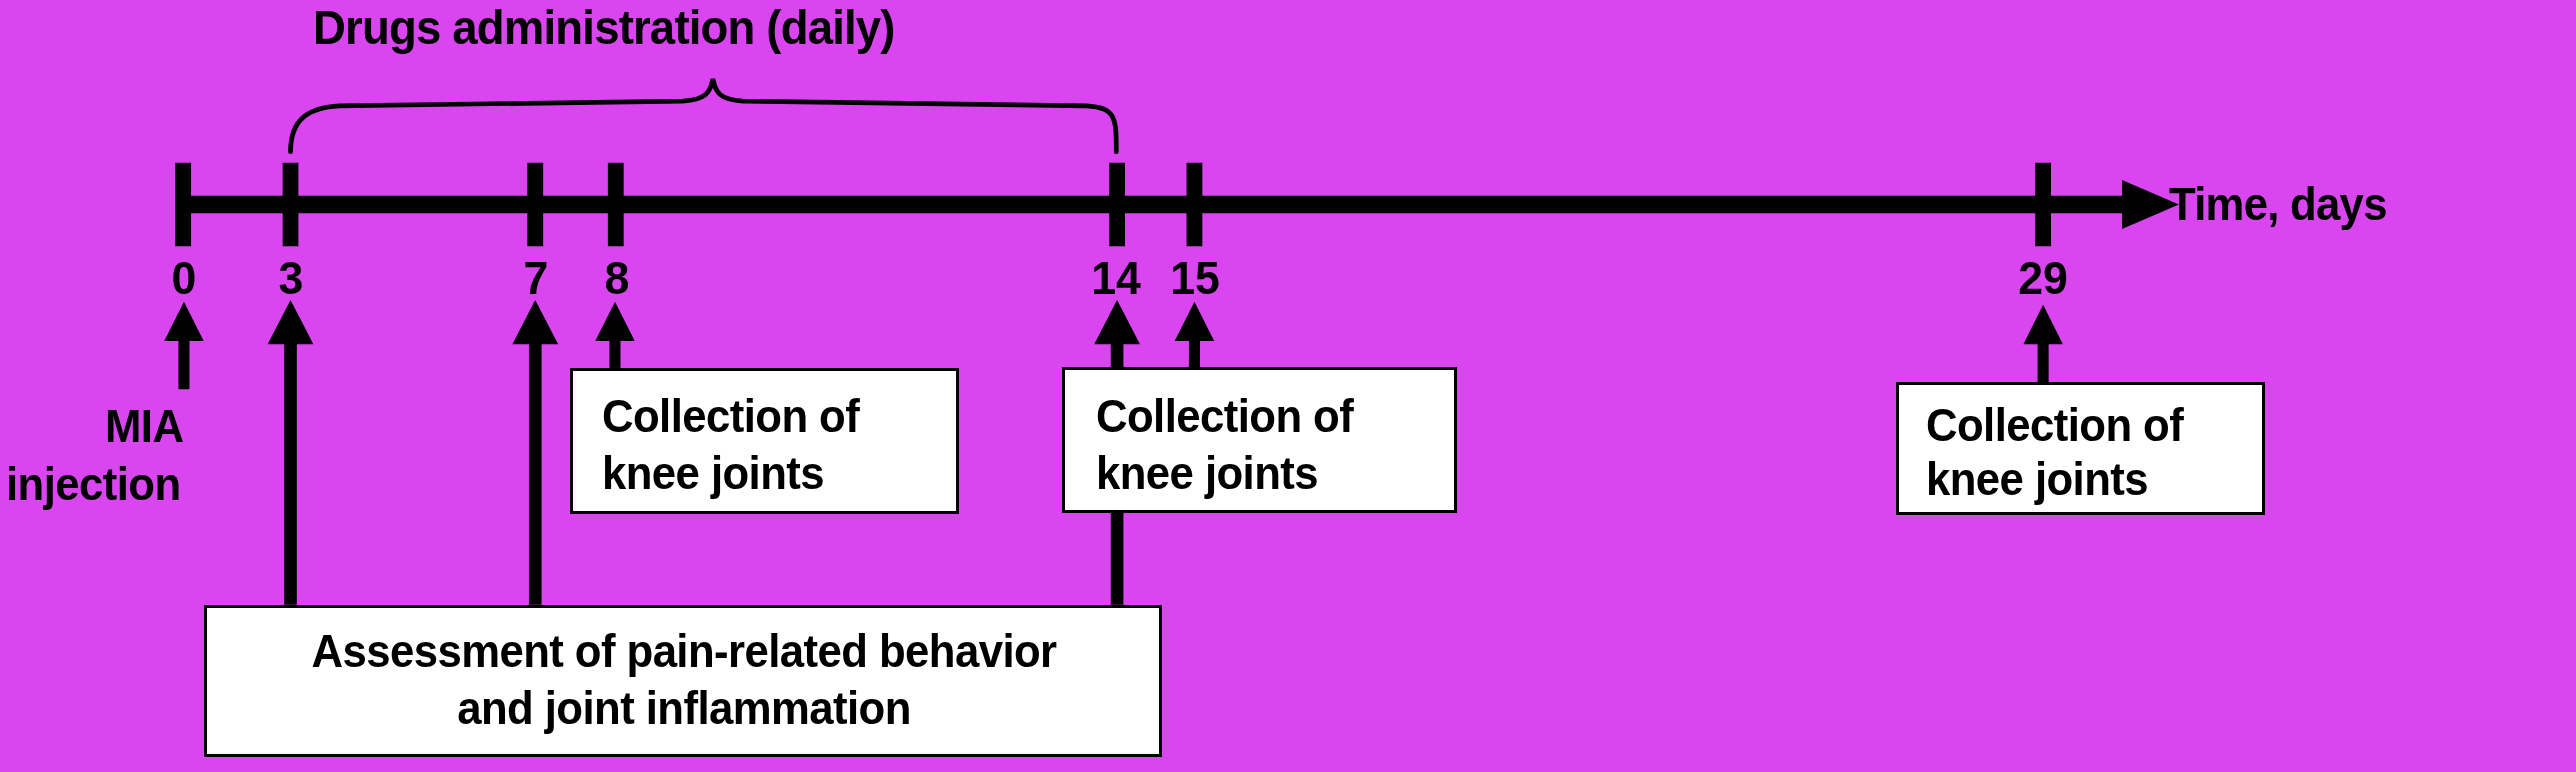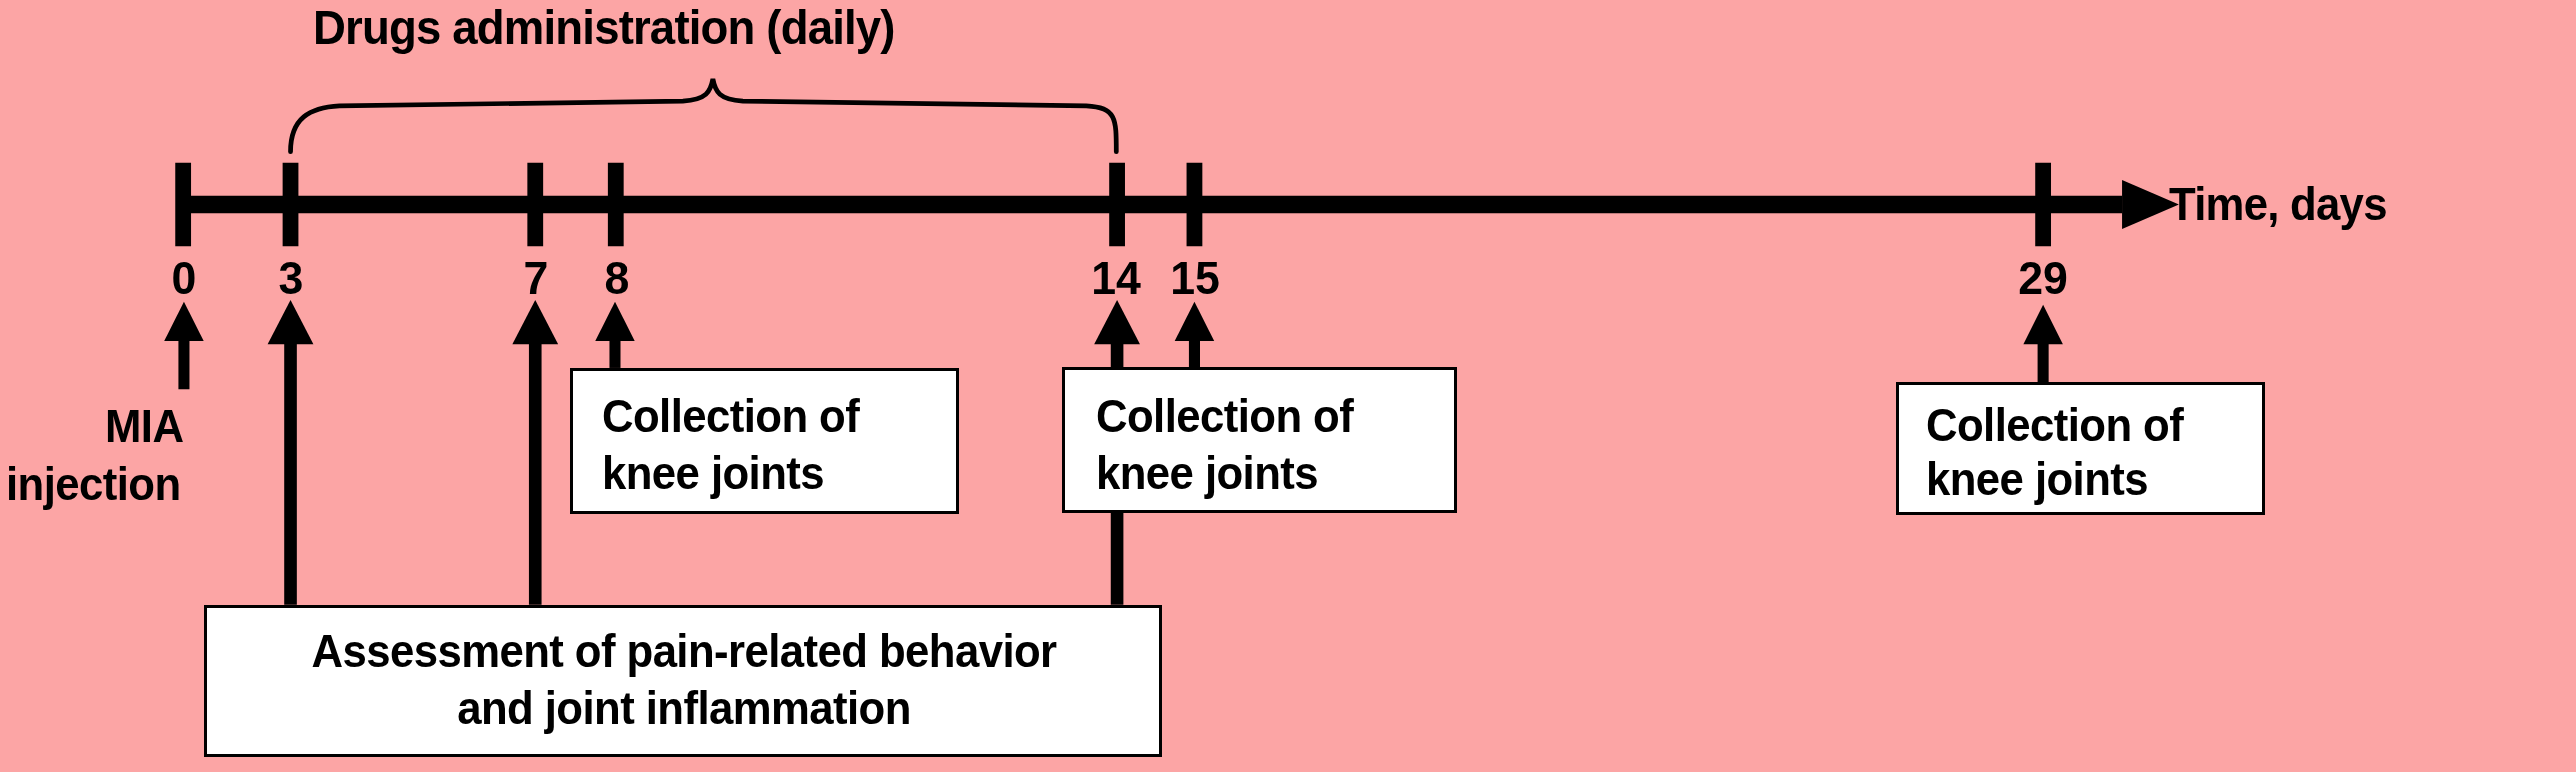--- a/index.html
+++ b/index.html
@@ -4,21 +4,21 @@
 <style>
   html, body {
     margin: 0;
     padding: 0;
     background: #ffffff;
   }
   #stage {
     position: relative;
     width: 2576px;
     height: 773px;
-    background: #fca5a5;
+    background: #d946ef;
     overflow: hidden;
     font-family: "Liberation Sans", sans-serif;
     color: #000000;
   }
   #diagram-svg {
     position: absolute;
     left: 0;
     top: 0;
     width: 2576px;
     height: 773px;

